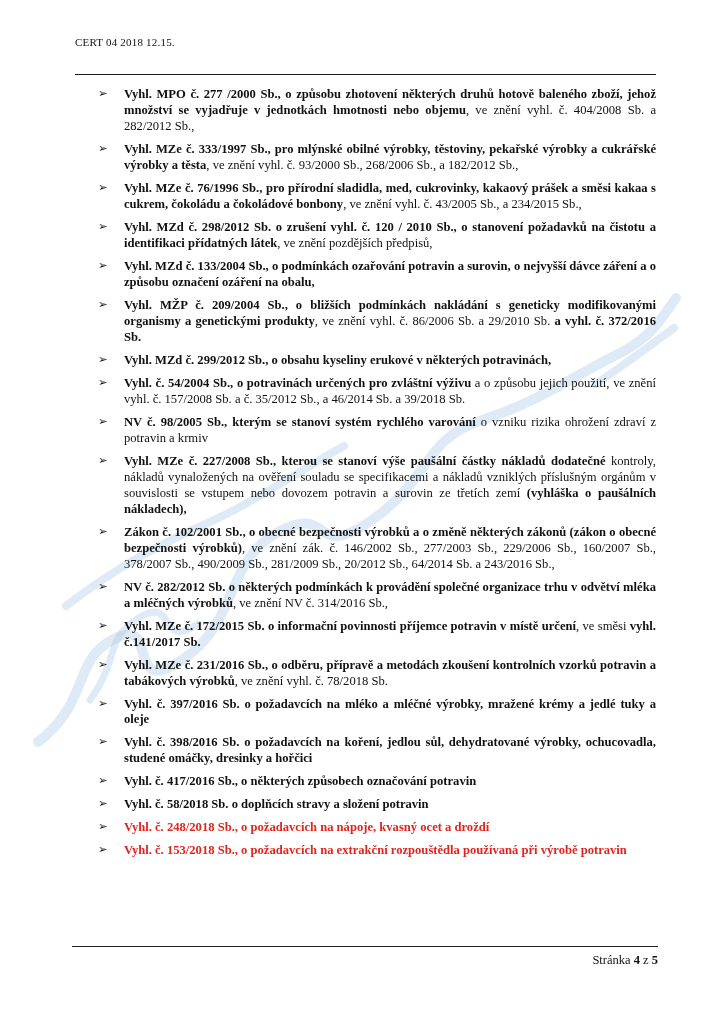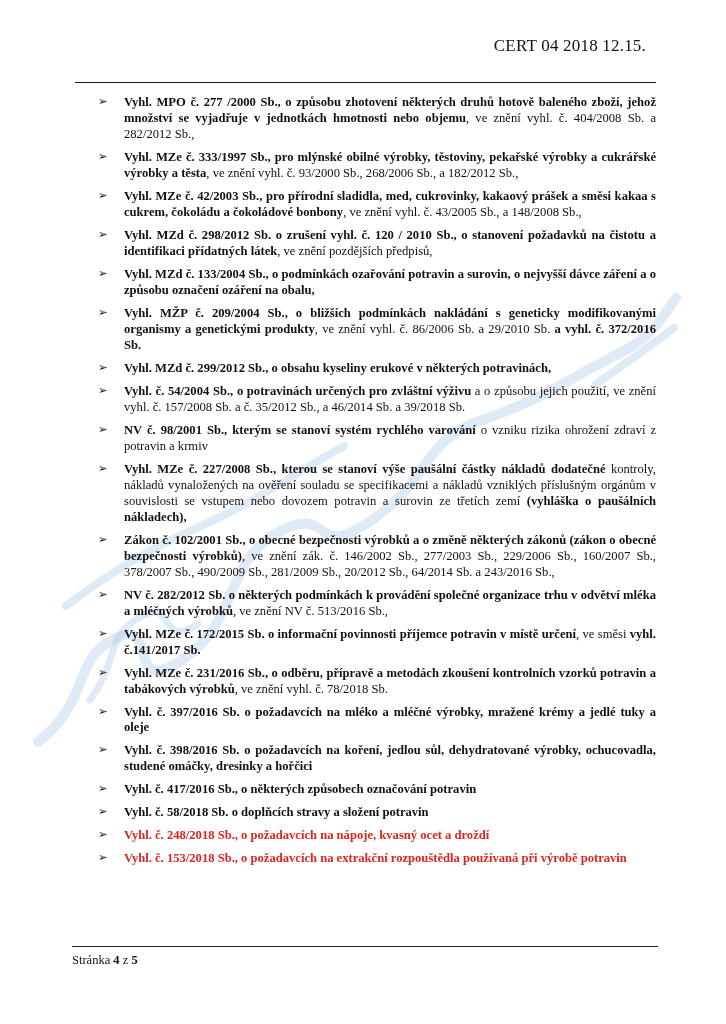--- a/index.html
+++ b/index.html
@@ -20,22 +20,21 @@
     pointer-events: none;
   }
   .content {
     position: absolute;
     left: 75px;
     right: 70px;
     top: 36px;
     z-index: 1;
   }
   .cert-line {
-    text-align: right;
-    font-size: 17px;
+    font-size: 11px;
     padding-right: 10px;
     letter-spacing: 0.2px;
   }
   .header-rule {
     border: 0;
     border-top: 1.6px solid #1a1a1a;
     margin: 26px 0 12px 0;
   }
   .reg-list { }
   .item {
@@ -64,21 +63,21 @@
     right: 68px;
     top: 946px;
     z-index: 1;
   }
   .footer-rule {
     border: 0;
     border-top: 1.3px solid #222222;
     margin: 0;
   }
   .footer-text {
-    text-align: left;
+    text-align: right;
     font-size: 12.5px;
     padding-top: 6px;
   }
 </style>
 </head>
 <body>
 
 <div class="page">
 
   <svg class="watermark" width="726" height="1024" viewBox="0 0 726 1024" aria-hidden="true">
@@ -97,21 +96,21 @@
         <div class="item">
           <span class="bullet">➢</span>
           <span class="text"><span class="b">Vyhl. MPO č. 277 /2000 Sb., o způsobu zhotovení některých druhů hotově baleného zboží, jehož množství se vyjadřuje v jednotkách hmotnosti nebo objemu</span><span class="n">, ve znění vyhl. č. 404/2008 Sb. a 282/2012 Sb.,</span></span>
         </div>
         <div class="item">
           <span class="bullet">➢</span>
           <span class="text"><span class="b">Vyhl. MZe č. 333/1997 Sb., pro mlýnské obilné výrobky, těstoviny, pekařské výrobky a cukrářské výrobky a těsta</span><span class="n">, ve znění vyhl. č. 93/2000 Sb., 268/2006 Sb., a 182/2012 Sb.,</span></span>
         </div>
         <div class="item">
           <span class="bullet">➢</span>
-          <span class="text"><span class="b">Vyhl. MZe č. 42/2003 Sb., pro přírodní sladidla, med, cukrovinky, kakaový prášek a směsi kakaa s cukrem, čokoládu a čokoládové bonbony</span><span class="n">, ve znění vyhl. č. 43/2005 Sb., a 148/2008 Sb.,</span></span>
+          <span class="text"><span class="b">Vyhl. MZe č. 76/1996 Sb., pro přírodní sladidla, med, cukrovinky, kakaový prášek a směsi kakaa s cukrem, čokoládu a čokoládové bonbony</span><span class="n">, ve znění vyhl. č. 43/2005 Sb., a 234/2015 Sb.,</span></span>
         </div>
         <div class="item">
           <span class="bullet">➢</span>
           <span class="text"><span class="b">Vyhl. MZd č. 298/2012 Sb. o zrušení vyhl. č. 120 / 2010 Sb., o stanovení požadavků na čistotu a identifikaci přídatných látek</span><span class="n">, ve znění pozdějších předpisů,</span></span>
         </div>
         <div class="item">
           <span class="bullet">➢</span>
           <span class="text"><span class="b">Vyhl. MZd č. 133/2004 Sb., o podmínkách ozařování potravin a surovin, o nejvyšší dávce záření a o způsobu označení ozáření na obalu,</span></span>
         </div>
         <div class="item">
@@ -121,33 +120,33 @@
         <div class="item">
           <span class="bullet">➢</span>
           <span class="text"><span class="b">Vyhl. MZd č. 299/2012 Sb., o obsahu kyseliny erukové v některých potravinách,</span></span>
         </div>
         <div class="item">
           <span class="bullet">➢</span>
           <span class="text"><span class="b">Vyhl. č. 54/2004 Sb., o potravinách určených pro zvláštní výživu</span><span class="n"> a o způsobu jejich použití, ve znění vyhl. č. 157/2008 Sb. a č. 35/2012 Sb., a 46/2014 Sb. a 39/2018 Sb.</span></span>
         </div>
         <div class="item">
           <span class="bullet">➢</span>
-          <span class="text"><span class="b">NV č. 98/2001 Sb., kterým se stanoví systém rychlého varování</span><span class="n"> o vzniku rizika ohrožení zdraví z potravin a krmiv</span></span>
+          <span class="text"><span class="b">NV č. 98/2005 Sb., kterým se stanoví systém rychlého varování</span><span class="n"> o vzniku rizika ohrožení zdraví z potravin a krmiv</span></span>
         </div>
         <div class="item">
           <span class="bullet">➢</span>
           <span class="text"><span class="b">Vyhl. MZe č. 227/2008 Sb., kterou se stanoví výše paušální částky nákladů dodatečné</span><span class="n"> kontroly, nákladů vynaložených na ověření souladu se specifikacemi a nákladů vzniklých příslušným orgánům v souvislosti se vstupem nebo dovozem potravin a surovin ze třetích zemí </span><span class="b">(vyhláška o paušálních nákladech),</span></span>
         </div>
         <div class="item">
           <span class="bullet">➢</span>
           <span class="text"><span class="b">Zákon č. 102/2001 Sb., o obecné bezpečnosti výrobků a o změně některých zákonů (zákon o obecné bezpečnosti výrobků)</span><span class="n">, ve znění zák. č. 146/2002 Sb., 277/2003 Sb., 229/2006 Sb., 160/2007 Sb., 378/2007 Sb., 490/2009 Sb., 281/2009 Sb., 20/2012 Sb., 64/2014 Sb. a 243/2016 Sb.,</span></span>
         </div>
         <div class="item">
           <span class="bullet">➢</span>
-          <span class="text"><span class="b">NV č. 282/2012 Sb. o některých podmínkách k provádění společné organizace trhu v odvětví mléka a mléčných výrobků</span><span class="n">, ve znění NV č. 513/2016 Sb.,</span></span>
+          <span class="text"><span class="b">NV č. 282/2012 Sb. o některých podmínkách k provádění společné organizace trhu v odvětví mléka a mléčných výrobků</span><span class="n">, ve znění NV č. 314/2016 Sb.,</span></span>
         </div>
         <div class="item">
           <span class="bullet">➢</span>
           <span class="text"><span class="b">Vyhl. MZe č. 172/2015 Sb. o informační povinnosti příjemce potravin v místě určení</span><span class="n">, ve směsi </span><span class="b">vyhl. č.141/2017 Sb.</span></span>
         </div>
         <div class="item">
           <span class="bullet">➢</span>
           <span class="text"><span class="b">Vyhl. MZe č. 231/2016 Sb., o odběru, přípravě a metodách zkoušení kontrolních vzorků potravin a tabákových výrobků</span><span class="n">, ve znění vyhl. č. 78/2018 Sb.</span></span>
         </div>
         <div class="item">

